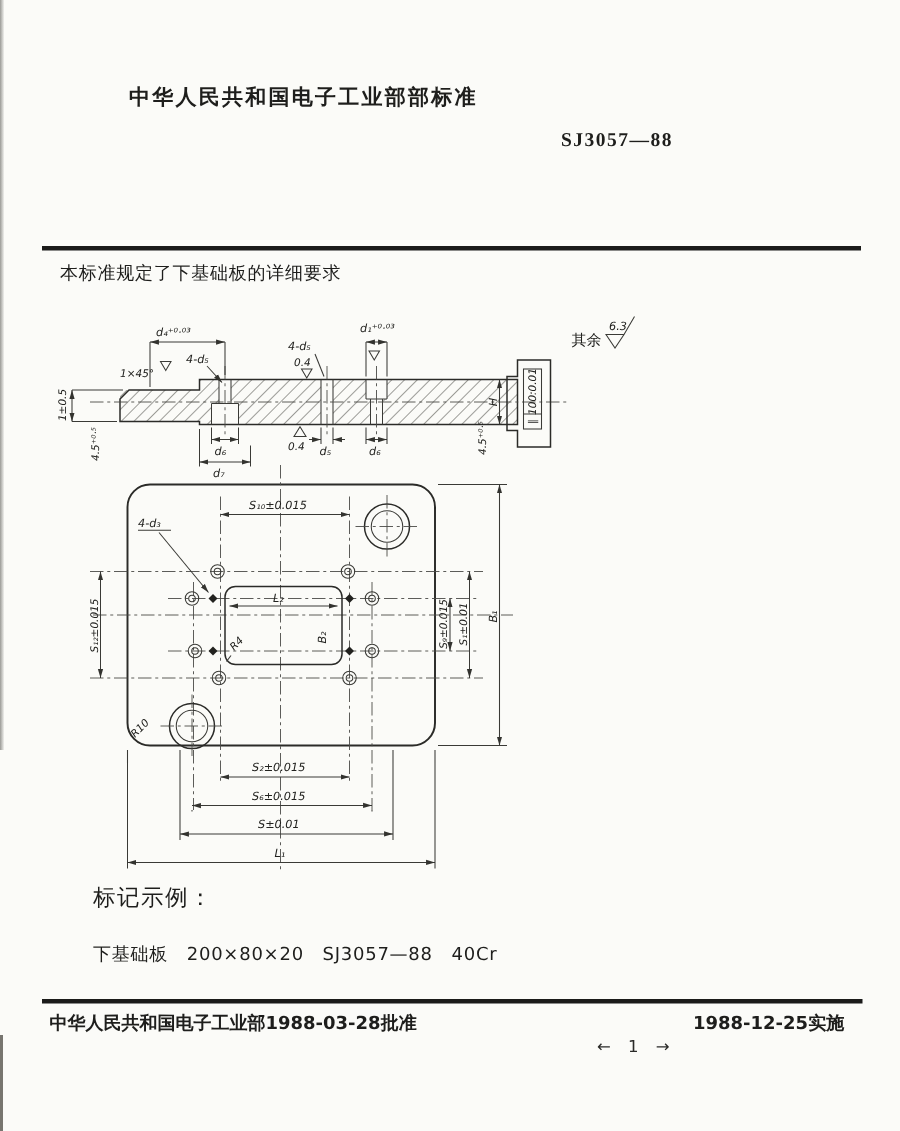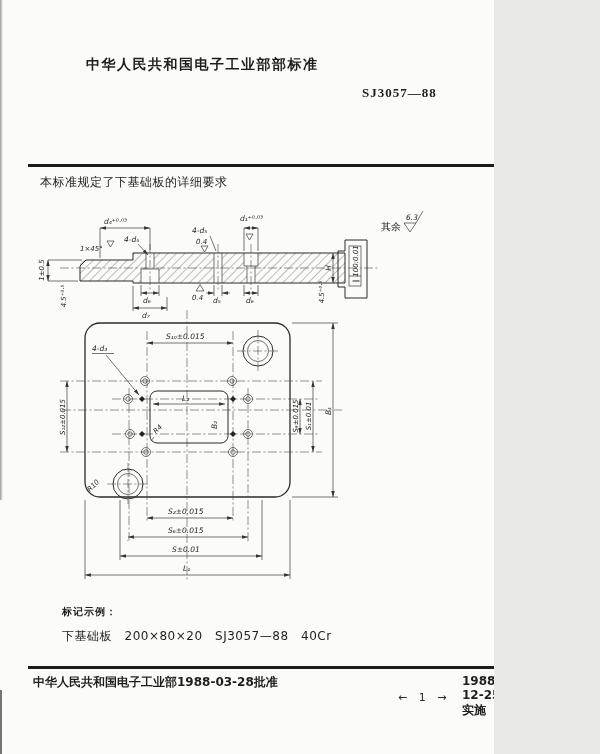--- a/index.html
+++ b/index.html
@@ -1,24 +1,24 @@
 <!DOCTYPE html>
 <html><head>
 <meta charset="utf-8">
 <style>
   html,body{margin:0;padding:0;}
   body{width:600px;height:754px;background:#e9e9e6;font-family:"DejaVu Sans","Liberation Sans",sans-serif;}
-  .sheet{position:relative;width:494px;height:754px;background:#fbfbf8;overflow:hidden;color:#1e1e1c;}
+  .sheet{position:relative;width:600px;height:754px;background:#fbfbf8;overflow:hidden;color:#1e1e1c;}
   .abs{position:absolute;}
   .hdr{left:86px;top:56px;font-size:14px;font-weight:bold;letter-spacing:1.5px;}
-  .stdno{left:362px;top:85px;font-size:13px;font-weight:bold;letter-spacing:1px;font-family:"Liberation Serif","DejaVu Serif",serif;}
+  .stdno{left:374px;top:85px;font-size:13px;font-weight:bold;letter-spacing:1px;font-family:"Liberation Serif","DejaVu Serif",serif;}
   .title{left:90px;top:105px;font-size:17px;font-weight:bold;letter-spacing:2.5px;}
   .rule1{left:28px;top:164px;width:546px;height:3px;background:#1b1b1a;}
   .intro{left:40px;top:174px;font-size:12px;letter-spacing:0.5px;}
-  .ex-h{left:62px;top:589px;font-size:10px;font-weight:bold;letter-spacing:1px;margin-top:16px;}
+  .ex-h{left:62px;top:589px;font-size:15px;font-weight:normal;letter-spacing:1px;}
   .ex-1{left:62px;top:607px;font-size:12px;}
   .ex-2{left:62px;top:628px;font-size:12px;letter-spacing:0.5px;}
   .rule2{left:28px;top:666px;width:547px;height:2.5px;background:#1b1b1a;}
   .f-l{left:33px;top:674px;font-size:12px;font-weight:bold;}
   .f-r{left:462px;top:674px;font-size:12px;font-weight:bold;}
   .pgno{left:398px;top:691px;font-size:11px;letter-spacing:4px;color:#2a2a28;}
   .edge{left:0;top:0;width:3px;height:500px;background:linear-gradient(to right,#9a9a96,rgba(250,250,248,0));}
   .smudge{left:0;top:690px;width:2px;height:64px;background:#77756f;}
   svg{position:absolute;left:0;top:200px;}
   svg text{fill:#22221f;}

